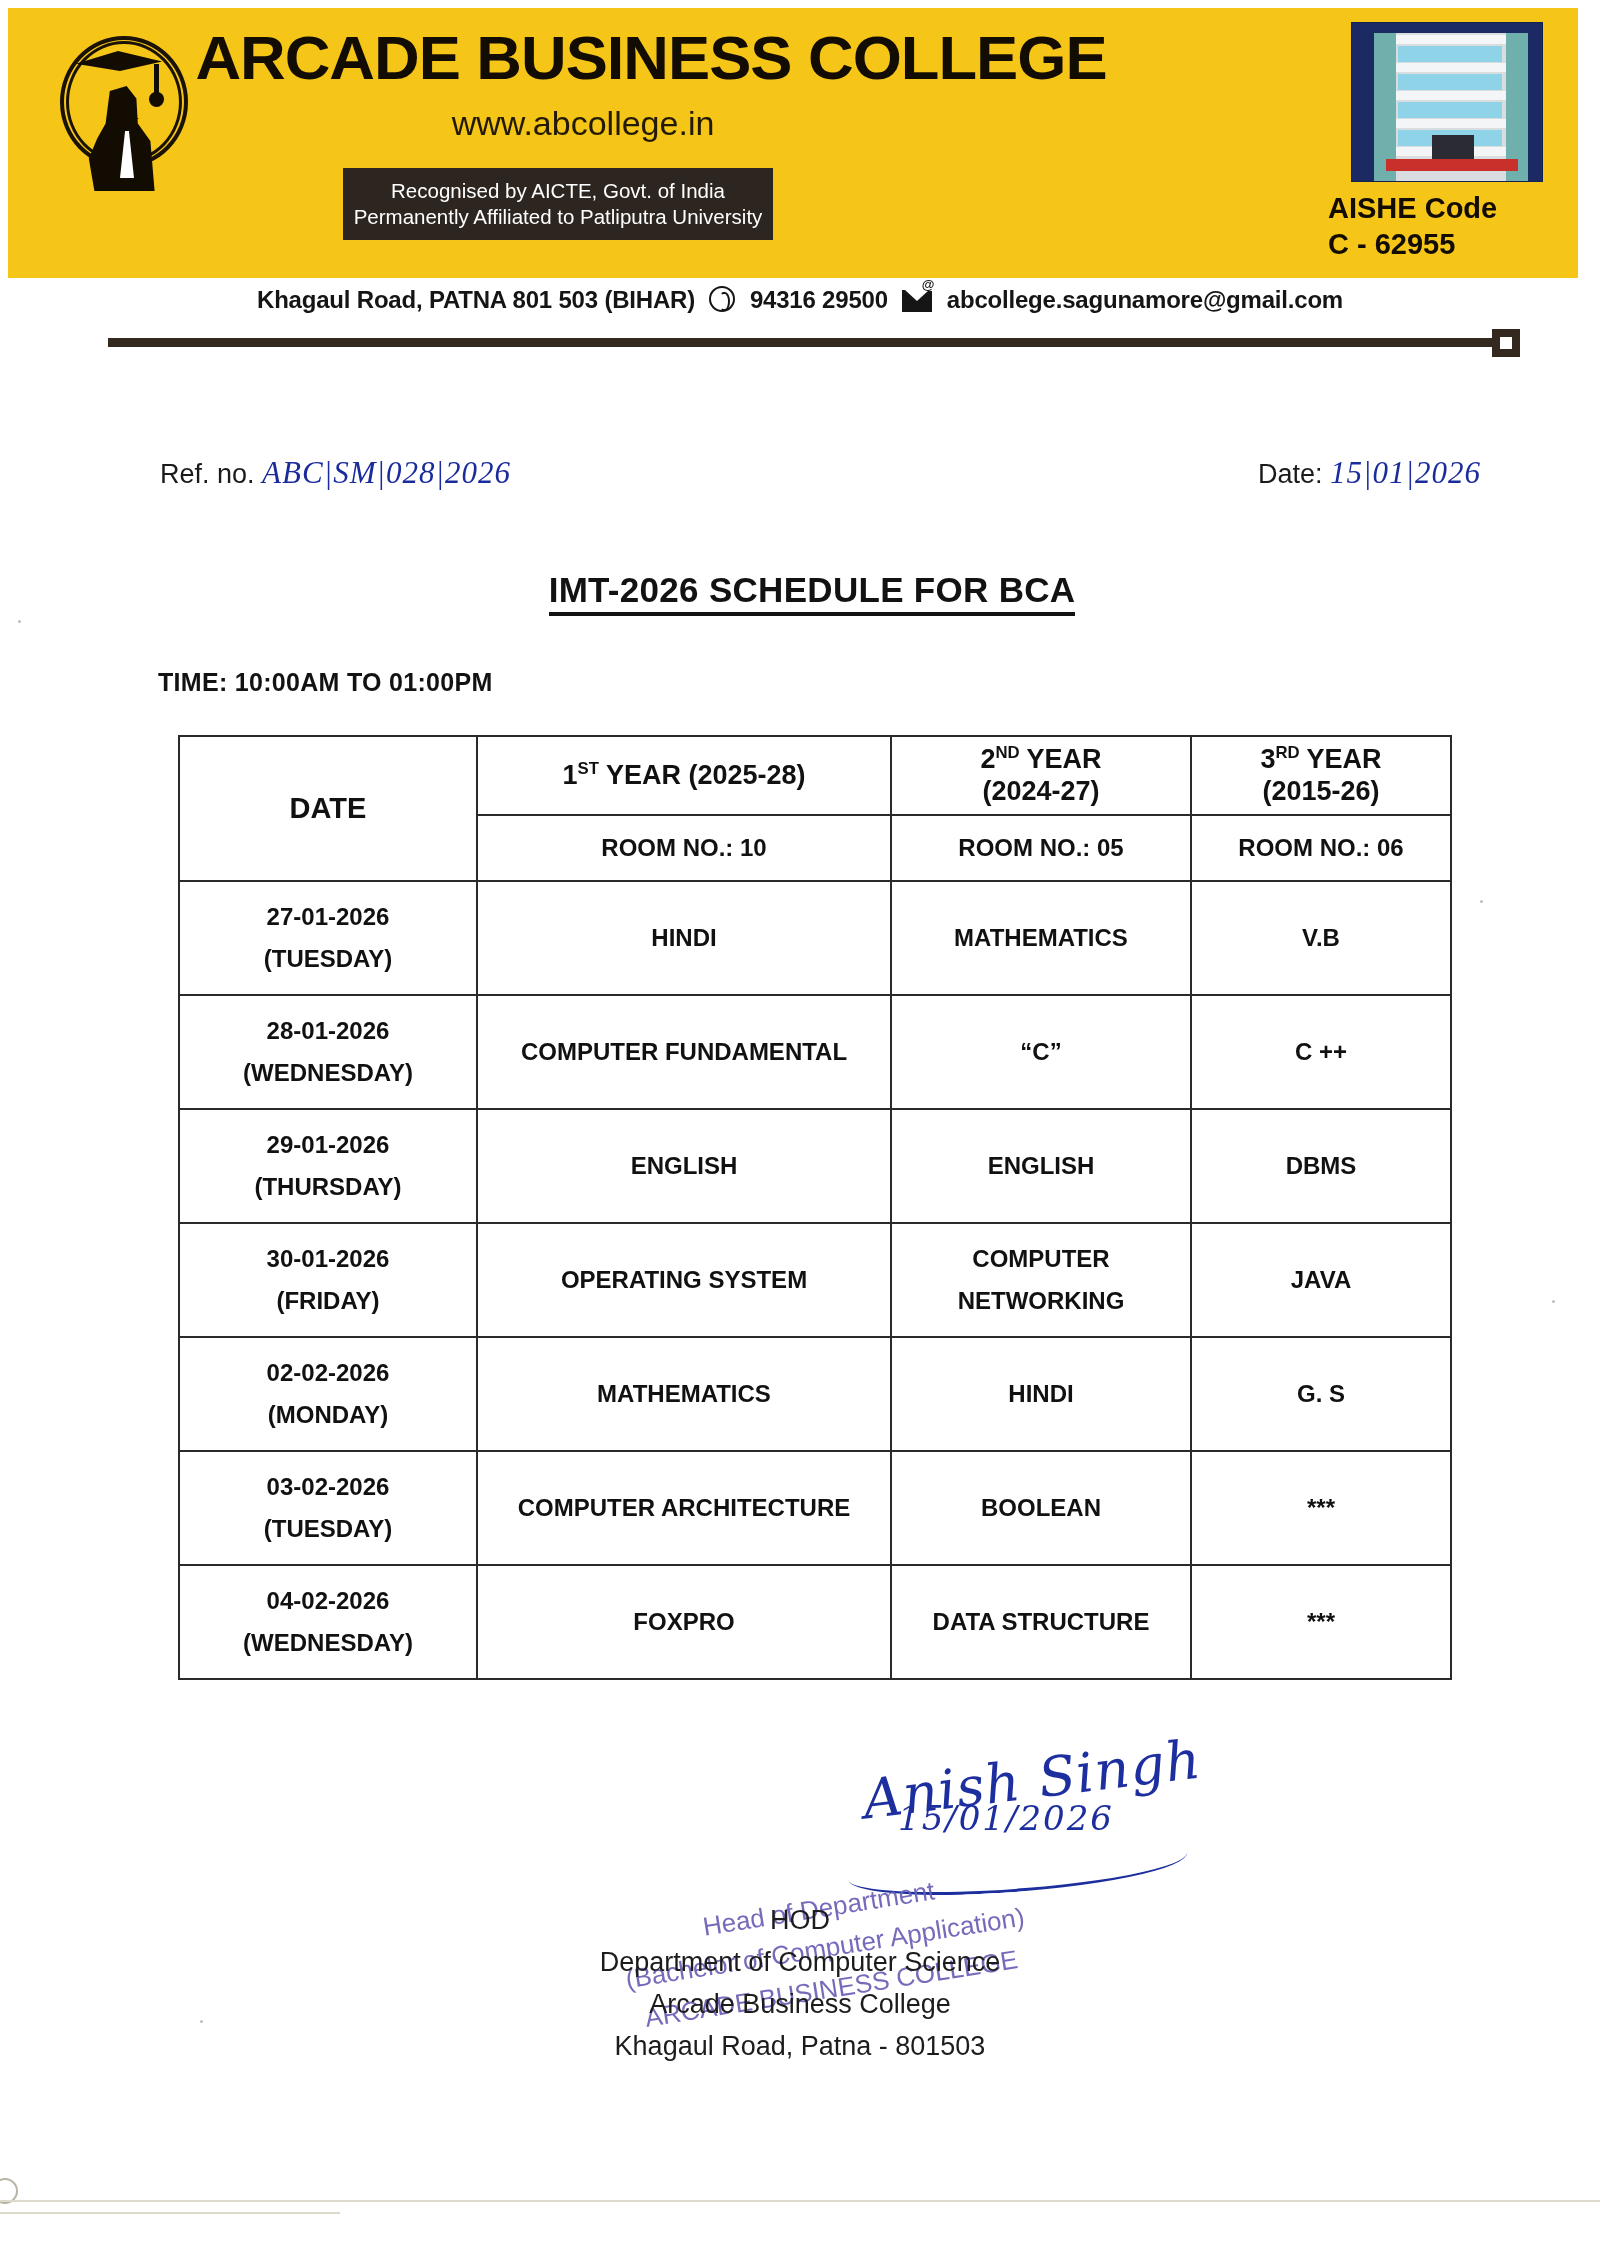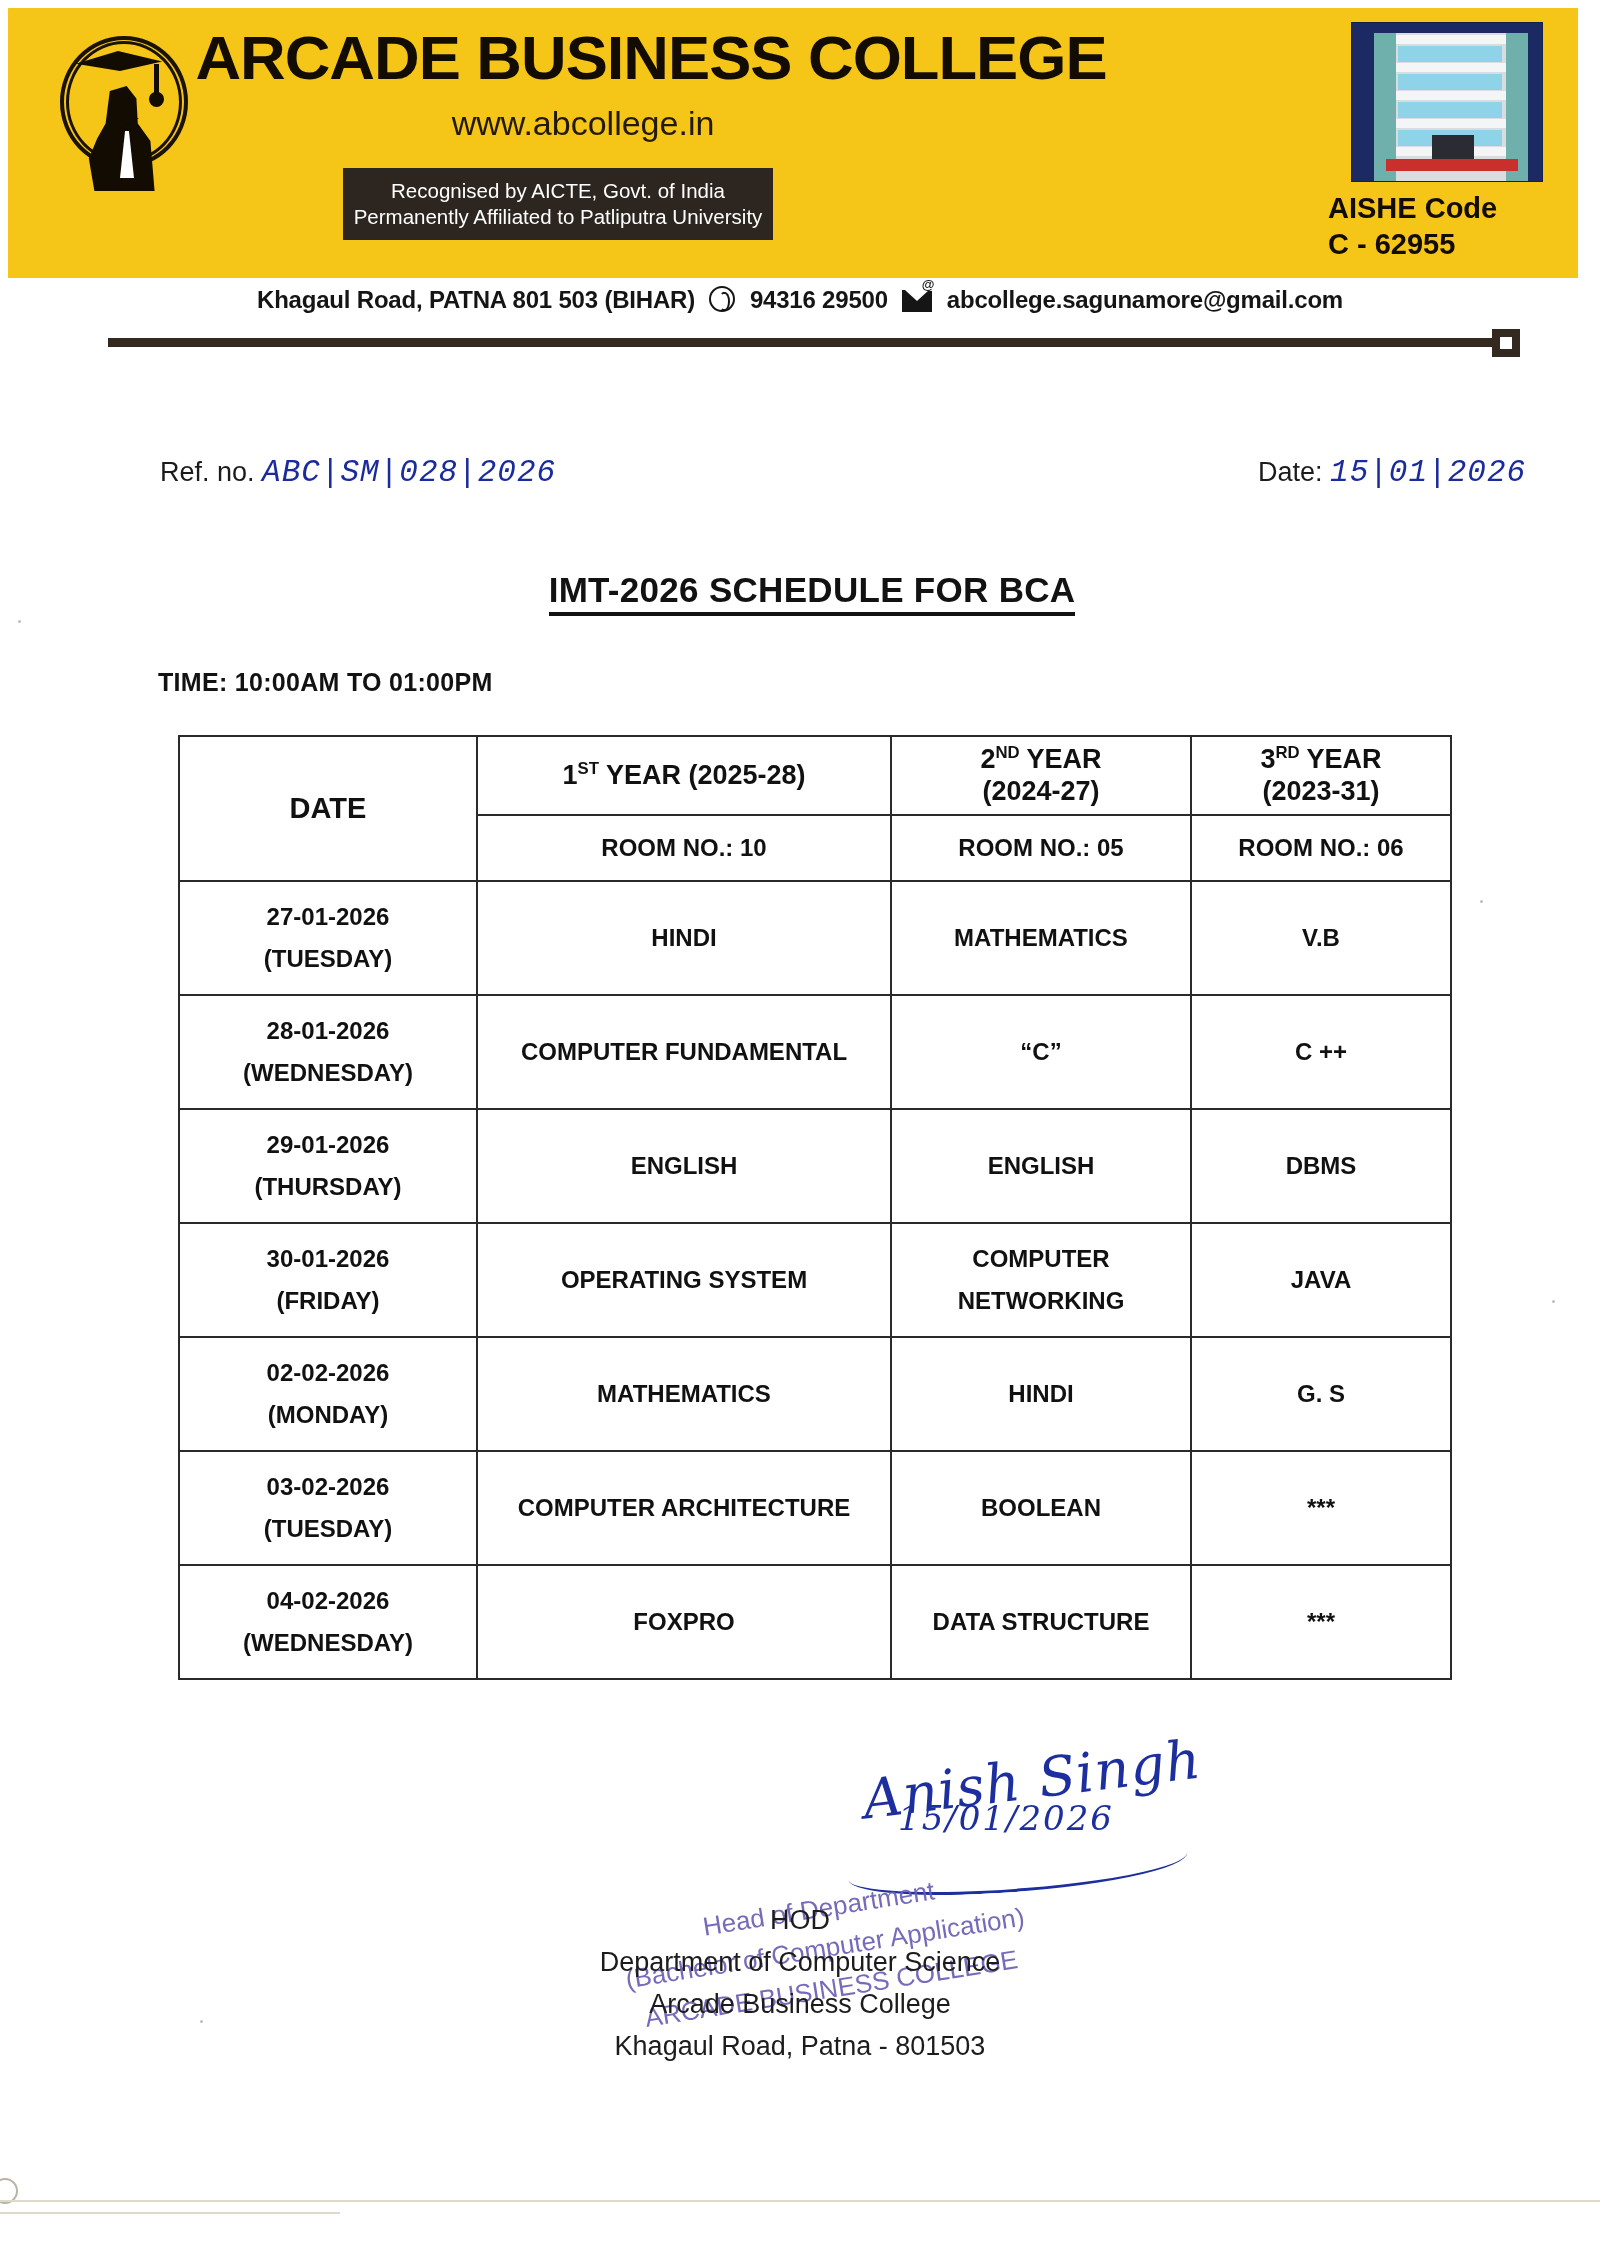--- a/index.html
+++ b/index.html
@@ -113,21 +113,21 @@
   .divider{ position:absolute; left:108px; top:8px; width:1396px; height:9px; background:#33291f; }
   .divider-sq{
     position:absolute; left:1492px; top:-1px; width:28px; height:28px;
     background:#33291f; border:8px solid #33291f;
   }
   .divider-sq i{ display:block; width:100%; height:100%; background:#fff; }
 
   
   .refline{ position:absolute; left:160px; top:455px; font-size:27px; color:#1b1b1b; }
   .hand{
-    font-family:Liberation Mono, monospace; color:#1a2b9c; font-size:31px;
+    font-family:Liberation Serif, serif; color:#1a2b9c; font-size:31px;
     letter-spacing:1px; font-style:italic;
   }
   .dateline{ position:absolute; left:1258px; top:455px; font-size:27px; color:#1b1b1b; }
 
   
   .doc-title{
     position:absolute; left:0; top:570px; width:1600px; text-align:center;
     font-size:35px; font-weight:bold; color:#121212; letter-spacing:.3px;padding-left:24px;
   }
   .doc-title span{ border-bottom:4px solid #121212; padding-bottom:3px; }
@@ -292,21 +292,21 @@
       <td class="hdr-date" rowspan="2">DATE</td>
       <td class="hdr-year">
         <span>1</span><sup>ST</sup><span> YEAR (2025-28)</span>
       </td>
       <td class="hdr-year">
         <span>2</span><sup>ND</sup><span> YEAR</span><br>
         <span>(2024-27)</span>
       </td>
       <td class="hdr-year">
         <span>3</span><sup>RD</sup><span> YEAR</span><br>
-        <span>(2023-31)</span>
+        <span>(2015-26)</span>
       </td>
     </tr>
     <tr>
       <td class="hdr-room">ROOM NO.: 10</td>
       <td class="hdr-room">ROOM NO.: 05</td>
       <td class="hdr-room">ROOM NO.: 06</td>
     </tr>
 
     <tr>
       <td class="row-cell date">

